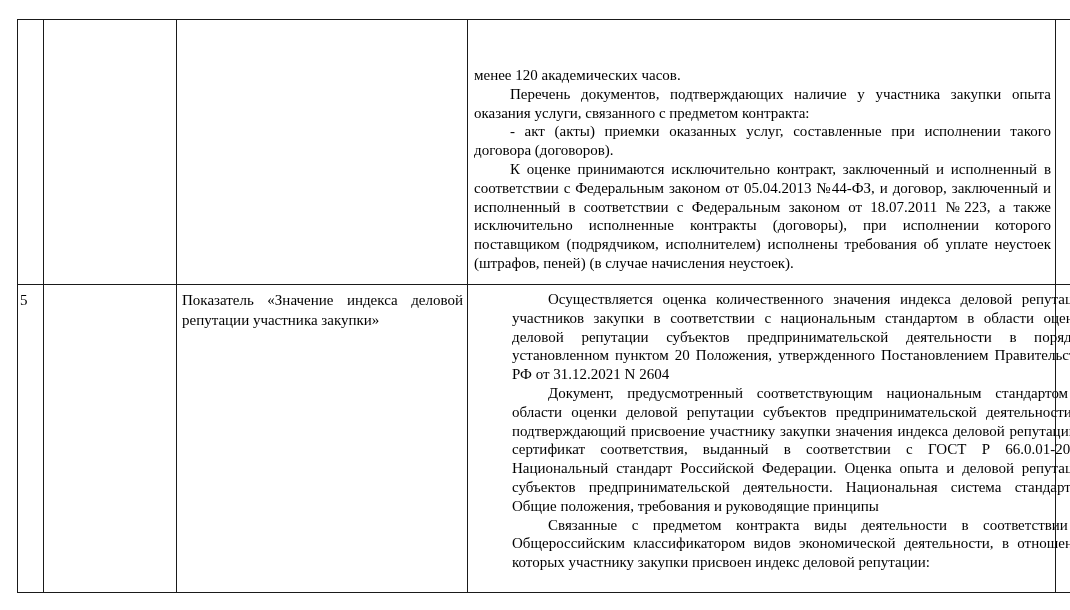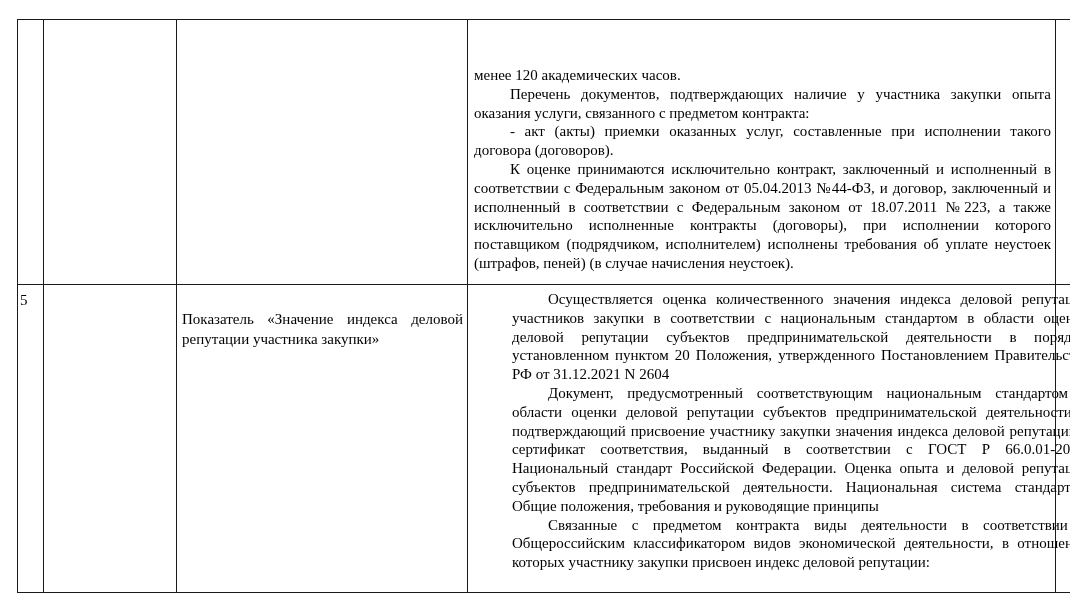--- a/index.html
+++ b/index.html
@@ -49,21 +49,21 @@
       <p>менее 120 академических часов.</p>
       <p class="indent">Перечень документов, подтверждающих наличие у участника закупки опыта оказания услуги, связанного с предметом контракта:</p>
       <p class="indent">- акт (акты) приемки оказанных услуг, составленные при исполнении такого договора (договоров).</p>
       <p class="indent">К оценке принимаются исключительно контракт, заключенный и исполненный в соответствии с Федеральным законом от 05.04.2013 №44-ФЗ, и договор, заключенный и исполненный в соответствии с Федеральным законом от 18.07.2011 №223, а также исключительно исполненные контракты (договоры), при исполнении которого поставщиком (подрядчиком, исполнителем) исполнены требования об уплате неустоек (штрафов, пеней) (в случае начисления неустоек).</p>
     </div>
 
   <div class="cell num-cell" style="left:20px; top:291px; width:21px;">5</div>
 
   <div class="cell" style="left:45px; top:291px; width:129px;"></div>
 
-  <div class="cell indicator-cell" style="left:182px; top:290px; width:281px;margin-top:19px;">Показатель «Значение индекса деловой репутации участника закупки»</div>
+  <div class="cell indicator-cell" style="left:182px; top:290px; width:281px;">Показатель «Значение индекса деловой репутации участника закупки»</div>
 
   <div class="cell" style="left:474px; top:290px; width:577px; height:302px;margin-left:38px;">
       <p class="indent">Осуществляется оценка количественного значения индекса деловой репутации участников закупки в соответствии с национальным стандартом в области оценки деловой репутации субъектов предпринимательской деятельности в порядке, установленном пунктом 20 Положения, утвержденного Постановлением Правительства РФ от 31.12.2021 N 2604</p>
       <p class="indent">Документ, предусмотренный соответствующим национальным стандартом в области оценки деловой репутации субъектов предпринимательской деятельности и подтверждающий присвоение участнику закупки значения индекса деловой репутации – сертификат соответствия, выданный в соответствии с ГОСТ Р 66.0.01-2017. Национальный стандарт Российской Федерации. Оценка опыта и деловой репутации субъектов предпринимательской деятельности. Национальная система стандартов. Общие положения, требования и руководящие принципы</p>
       <p class="indent">Связанные с предметом контракта виды деятельности в соответствии с Общероссийским классификатором видов экономической деятельности, в отношении которых участнику закупки присвоен индекс деловой репутации:</p>
     </div>
 
 </div>
 
 </body></html>

